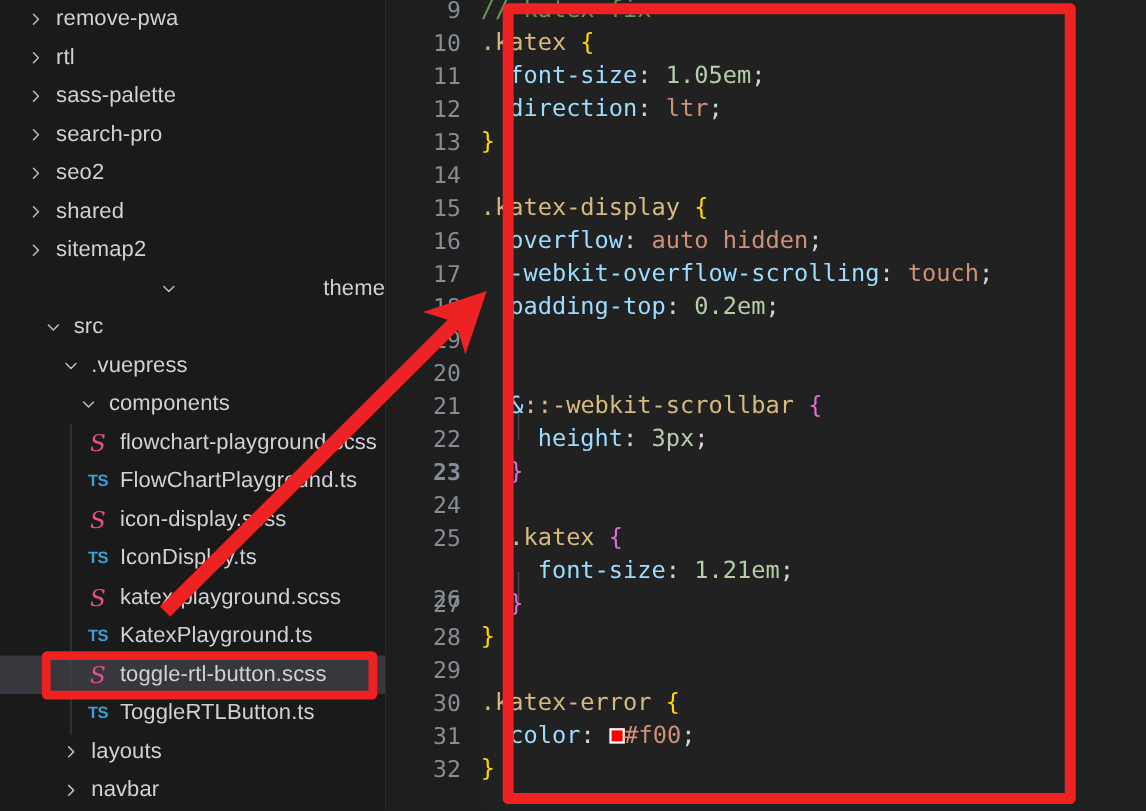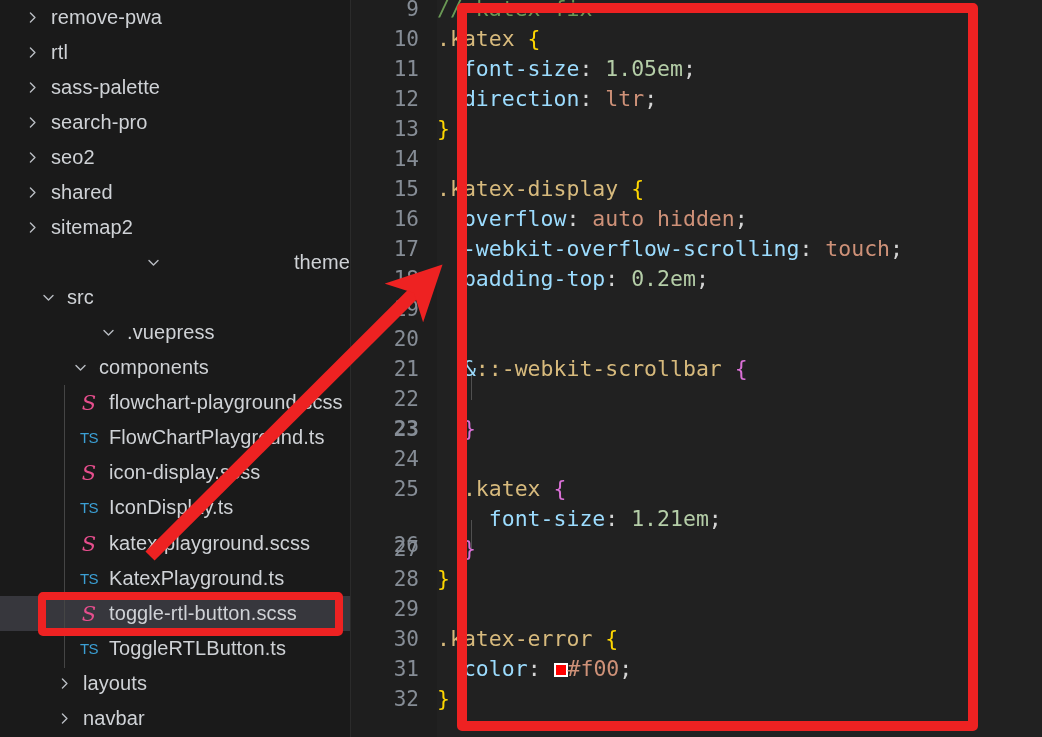--- a/index.html
+++ b/index.html
@@ -65,21 +65,21 @@
   }
   .twisty svg { display: block; }
   .file-icon {
     width: 26px;
     height: 35px;
     display: inline-flex;
     align-items: center;
     justify-content: center;
     flex: 0 0 26px;
     font-size: 16px;
-    font-weight: normal;
+    font-weight: bold;
   }
   .icon-scss { color: #e64e8d; font-size: 21px; font-family: "DejaVu Serif", serif; font-style: italic; font-weight: normal; }
   .icon-ts   { color: #3b9fd4; font-size: 15px; font-family: "Liberation Sans", sans-serif; letter-spacing: -0.5px; }
   .tree-label { padding-left: 7px; }
   .indent-guide {
     position: absolute;
     width: 1px;
     background: #454545;
   }
 
@@ -266,21 +266,21 @@
         </div>
         <div class="tree-row" style="top: 280px;">
           <div style="width: 36px; flex: 0 0 36px;"></div>
           <span class="twisty">
             <svg width="15" height="15" viewBox="0 0 16 16">
               <path d="M3.2 5.8 L8 10.6 L12.8 5.8" fill="none" stroke="currentColor" stroke-width="1.5" stroke-linecap="round" stroke-linejoin="round"></path>
             </svg>
           </span>
           <span class="tree-label">src</span>
         </div>
-        <div class="tree-row" style="top: 315px; margin-left: 44px;">
+        <div class="tree-row" style="top: 315px;">
           <div style="width: 52px; flex: 0 0 52px;"></div>
           <span class="twisty">
             <svg width="15" height="15" viewBox="0 0 16 16">
               <path d="M3.2 5.8 L8 10.6 L12.8 5.8" fill="none" stroke="currentColor" stroke-width="1.5" stroke-linecap="round" stroke-linejoin="round"></path>
             </svg>
           </span>
           <span class="tree-label">.vuepress</span>
         </div>
         <div class="tree-row" style="top: 350px;">
           <div style="width: 68px; flex: 0 0 68px;"></div>
@@ -393,20 +393,21 @@
         <div class="cline" style="top: 54px;"><span class="t-punct">  </span><span class="t-prop">font-size</span><span class="t-punct">: </span><span class="t-num">1.05em</span><span class="t-punct">;</span></div>
         <div class="cline" style="top: 84px;"><span class="t-punct">  </span><span class="t-prop">direction</span><span class="t-punct">: </span><span class="t-kw">ltr</span><span class="t-punct">;</span></div>
         <div class="cline" style="top: 114px;"><span class="t-b1">}</span></div>
         <div class="cline" style="top: 144px;"></div>
         <div class="cline" style="top: 174px;"><span class="t-selector">.katex-display </span><span class="t-b1">{</span></div>
         <div class="cline" style="top: 204px;"><span class="t-punct">  </span><span class="t-prop">overflow</span><span class="t-punct">: </span><span class="t-kw">auto hidden</span><span class="t-punct">;</span></div>
         <div class="cline" style="top: 234px;"><span class="t-punct">  </span><span class="t-prop">-webkit-overflow-scrolling</span><span class="t-punct">: </span><span class="t-kw">touch</span><span class="t-punct">;</span></div>
         <div class="cline" style="top: 264px;"><span class="t-punct">  </span><span class="t-prop">padding-top</span><span class="t-punct">: </span><span class="t-num">0.2em</span><span class="t-punct">;</span></div>
         <div class="cline" style="top: 324px;"></div>
         <div class="cline" style="top: 354px;"><span class="t-punct">  </span><span class="t-amp">&amp;</span><span class="t-selector">::-webkit-scrollbar </span><span class="t-b2">{</span></div>
+        <div class="cline" style="top: 384px;"><span class="t-punct">    </span><span class="t-prop">height</span><span class="t-punct">: </span><span class="t-num">3px</span><span class="t-punct">;</span></div>
         <div class="cline" style="top: 414px;"><span class="t-punct">  </span><span class="t-b2">}</span></div>
         <div class="cline" style="top: 444px;"></div>
         <div class="cline" style="top: 474px;"><span class="t-punct">  </span><span class="t-selector">.katex </span><span class="t-b2">{</span></div>
         <div class="cline" style="top: 504px;"><span class="t-punct">    </span><span class="t-prop">font-size</span><span class="t-punct">: </span><span class="t-num">1.21em</span><span class="t-punct">;</span></div>
         <div class="cline" style="top: 534px;"><span class="t-punct">  </span><span class="t-b2">}</span></div>
         <div class="cline" style="top: 564px;"><span class="t-b1">}</span></div>
         <div class="cline" style="top: 594px;"></div>
         <div class="cline" style="top: 624px;"><span class="t-selector">.katex-error </span><span class="t-b1">{</span></div>
         <div class="cline" style="top: 654px;"><span class="t-punct">  </span><span class="t-prop">color</span><span class="t-punct">: </span><span class="swatch" style="background: rgb(255, 0, 0);"></span><span class="t-kw">#f00</span><span class="t-punct">;</span></div>
         <div class="cline" style="top: 684px;"><span class="t-b1">}</span></div>

